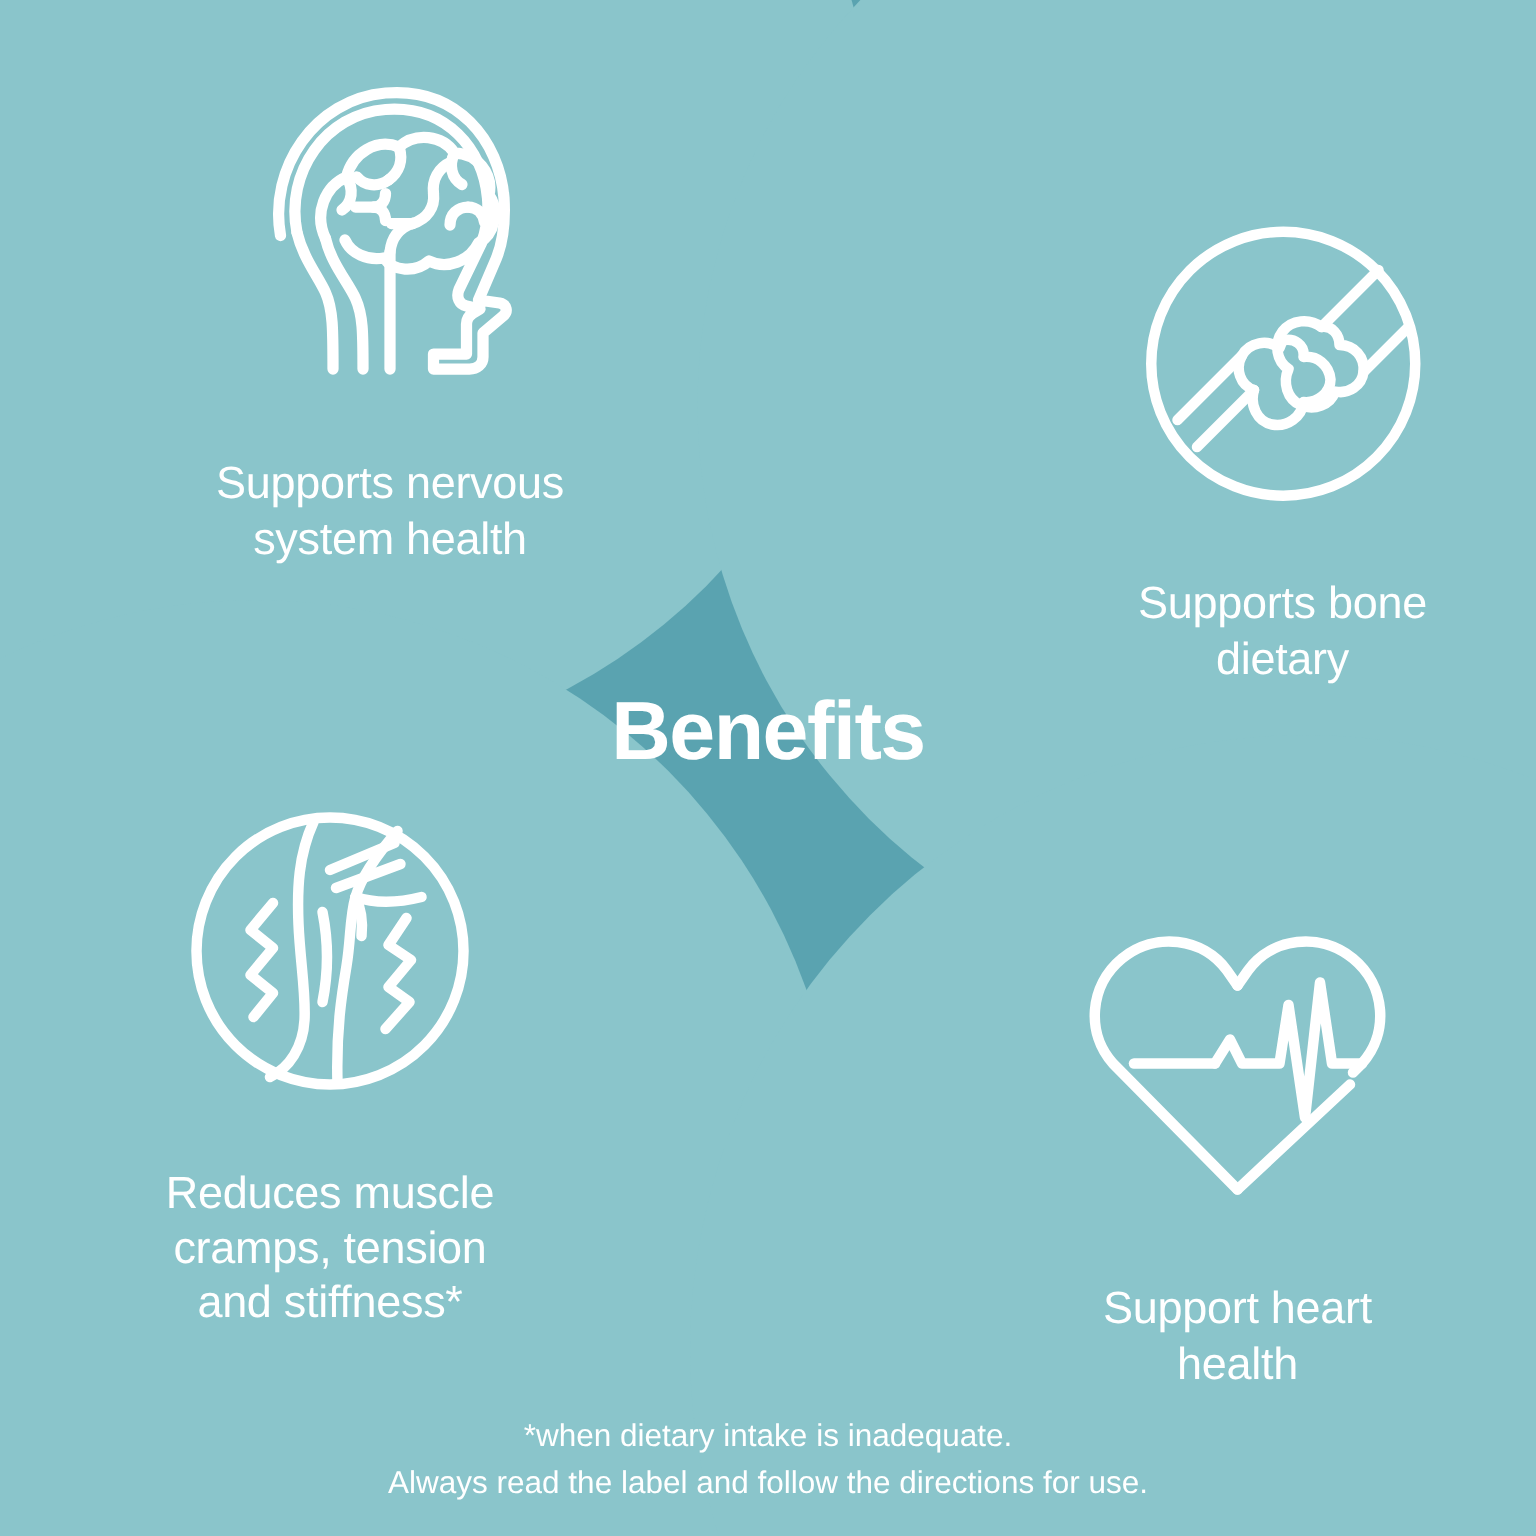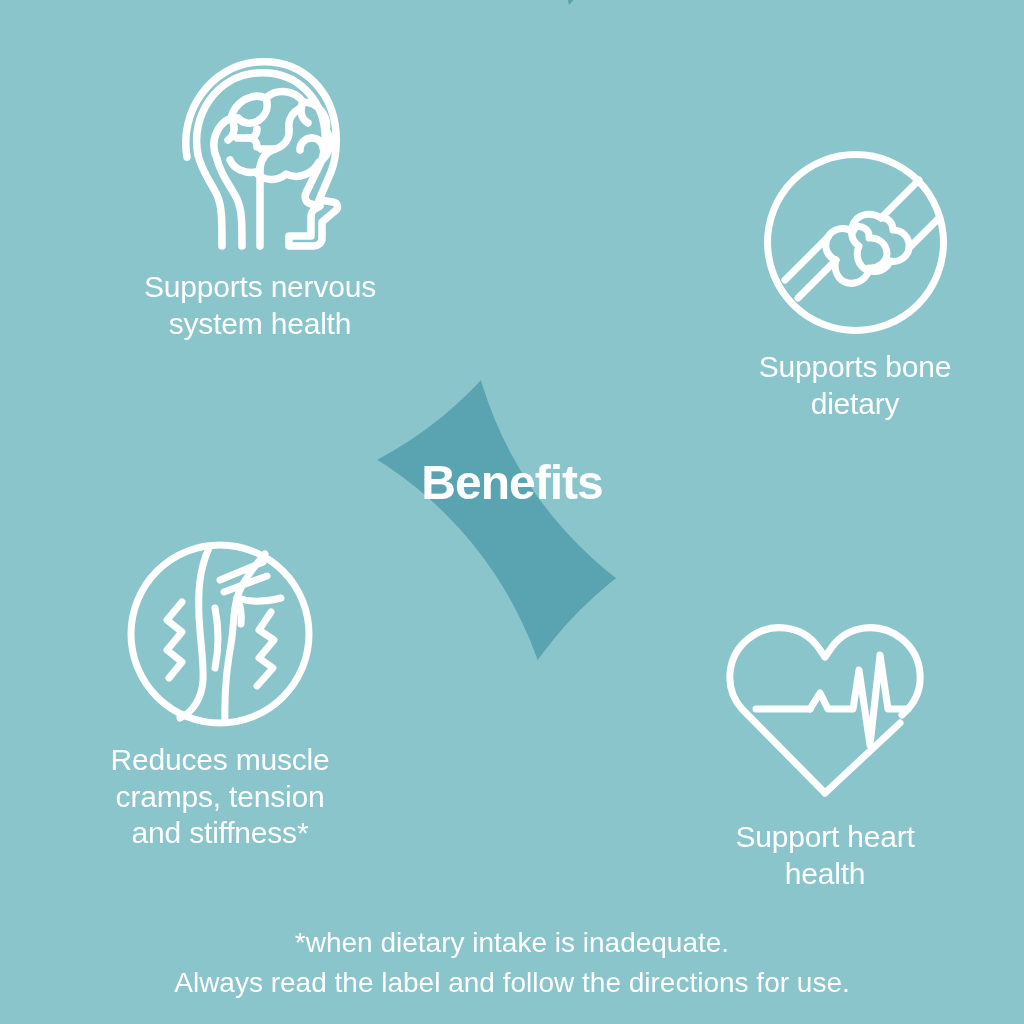--- a/index.html
+++ b/index.html
@@ -24,20 +24,21 @@
   #circle-muscle   { left:-220px; top:400px;   width:780px; height:780px; }
   #circle-heart    { left:460px;  top:490px;   width:820px; height:820px; }
 
   .benefit {
     position:absolute;
     display:flex;
     flex-direction:column;
     align-items:center;
     text-align:center;
     color:#ffffff;
+    gap:36px;
   }
   .benefit .icon-wrap {
     display:flex;
     align-items:center;
     justify-content:center;
   }
   .benefit .label {
     font-size:30px;
     line-height:1.22;
     font-weight:400;
@@ -51,33 +52,33 @@
   #benefit-nervous { left:40px;  top:50px;  width:440px; }
   #benefit-bone    { left:640px; top:150px; width:430px; }
   #benefit-muscle  { left:10px;  top:540px; width:420px; }
   #benefit-heart   { left:610px; top:615px; width:430px; }
 
   #page-title {
     position:absolute;
     left:0; right:0;
     top:455px;
     text-align:center;
-    font-size:48px;
+    font-size:55px;
     font-weight:700;
     color:#ffffff;
     letter-spacing:-1px;
   }
 
   #footer-note {
     position:absolute;
     left:0; right:0;
     bottom:20px;
     text-align:center;
     color:#ffffff;
-    font-size:28px;
+    font-size:21px;
     line-height:1.45;
     white-space:pre-line;
   }
 
   svg { display:block; }
 </style>
 </head>
 <body>
 
 <div id="stage">

